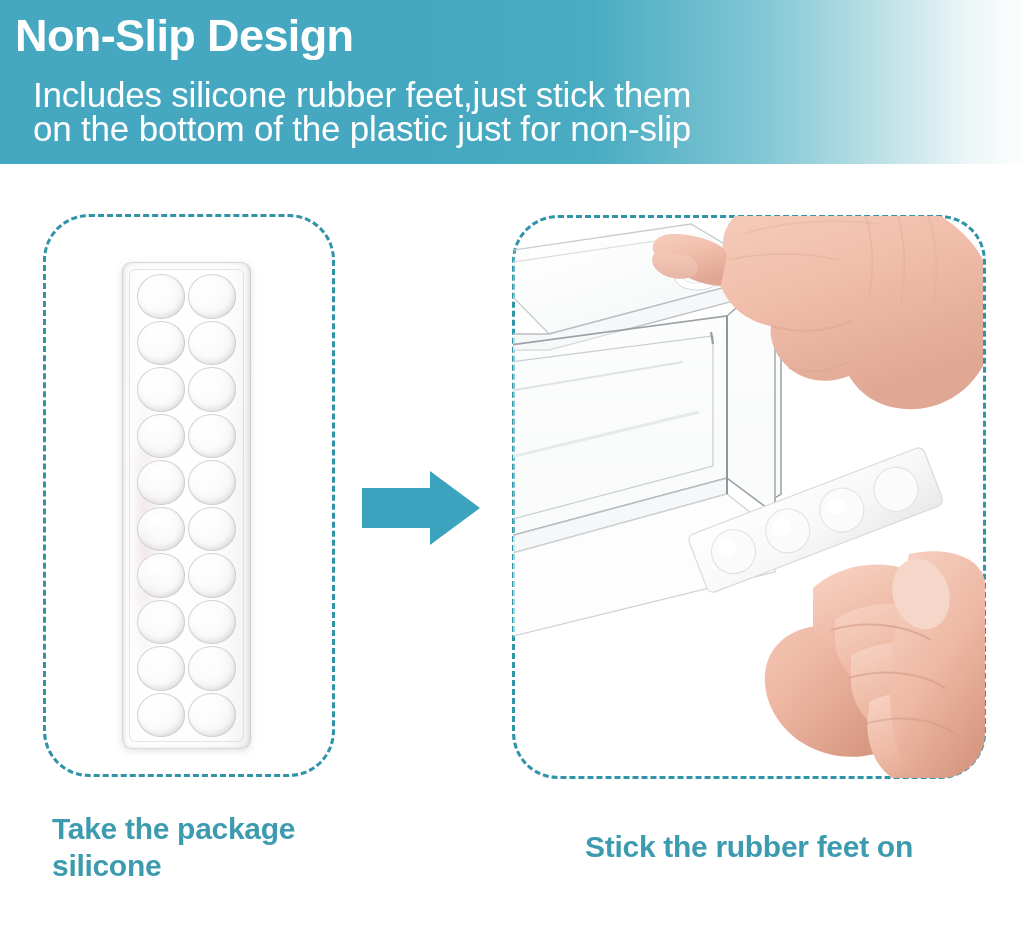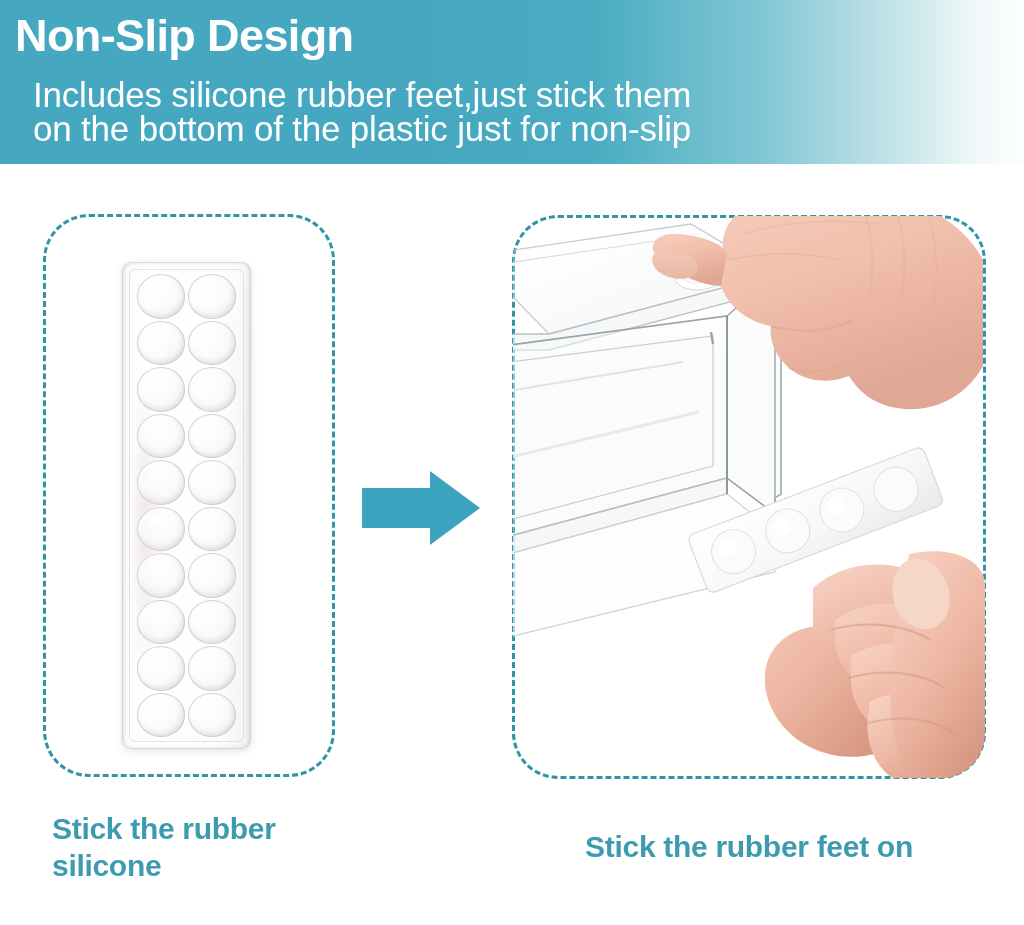--- a/index.html
+++ b/index.html
@@ -333,19 +333,19 @@
         <circle cx="390" cy="309" r="22" fill="#fbfbfb" stroke="#e2e2e2" stroke-width="1.1"></circle>
         <circle cx="212" cy="303" r="9" fill="#ffffff" fill-opacity="0.9"></circle>
         <circle cx="270" cy="303" r="9" fill="#ffffff" fill-opacity="0.9"></circle>
         <circle cx="328" cy="303" r="9" fill="#ffffff" fill-opacity="0.9"></circle>
       </g>
     </g>
   </svg>
 </div>
 
 <div class="caption caption-left">
-  <div>Stick the rubber</div>
+  <div>Take the package</div>
   <div>silicone</div>
 </div>
 
 <div class="caption caption-right">
   <div>Stick the rubber feet on</div>
 </div>
 
 </body></html>

